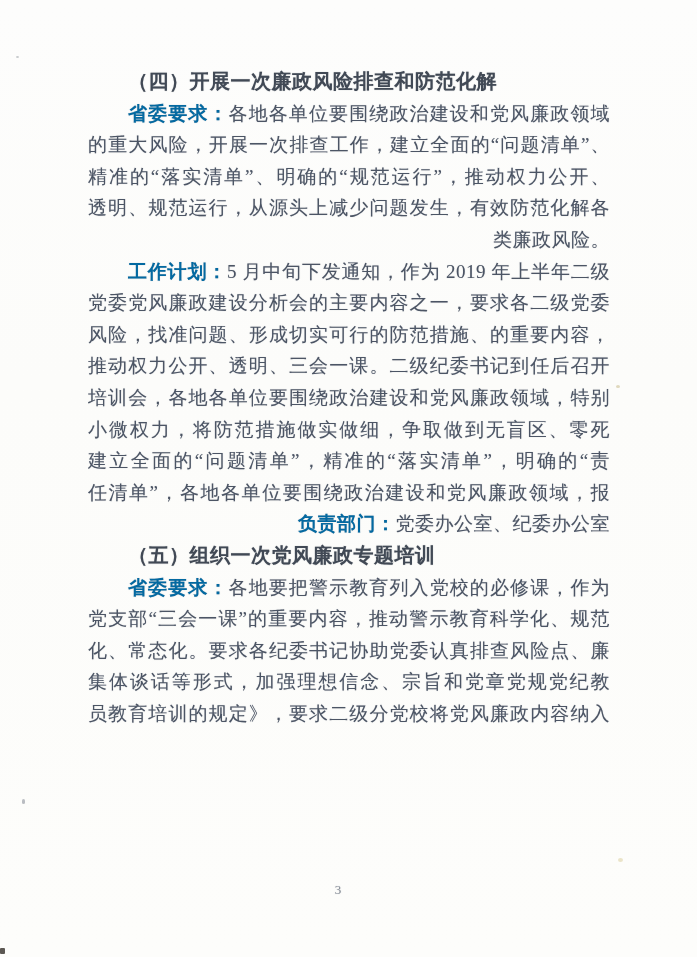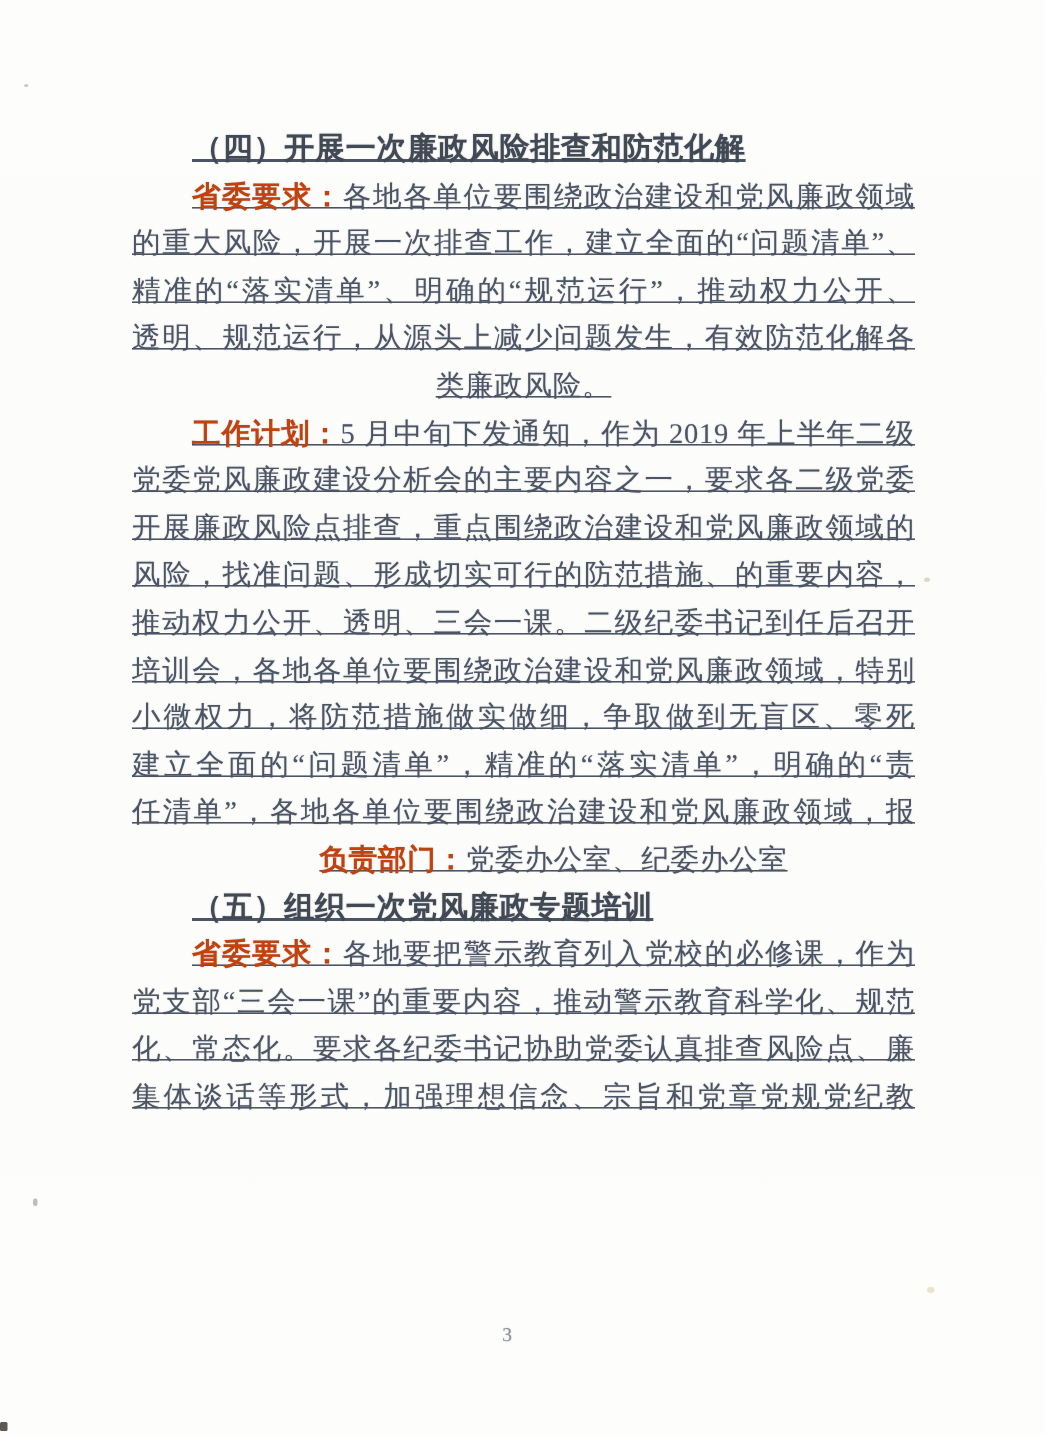--- a/index.html
+++ b/index.html
@@ -14,55 +14,54 @@
     background: linear-gradient(180deg, #fdfdfc 0%, #fcfcfa 40%, #fdfdfb 100%);
     font-family: "Liberation Serif", "DejaVu Serif", serif;
   }
   .scan-page {
     position: absolute;
     inset: 0;
   }
   .text-block {
     position: absolute;
     left: 88px;
-    top: 84px;
+    top: 66px;
     width: 522px;
     color: #4c5565;
     font-size: 19px;
     text-shadow: 0 0 1px rgba(76, 85, 101, 0.35);
-    text-decoration: underline;
   }
   .line {
     height: 31.6px;
     line-height: 31.6px;
     overflow: hidden;
     white-space: nowrap;
     letter-spacing: 0.5px;
   }
   .line.full {
     text-align: justify;
     text-align-last: justify;
     white-space: normal;
   }
   .line.end, .line.single {
-    text-align: center;
+    text-align: right;
   }
   .line.heading {
     text-align: left;
     font-weight: bold;
     font-size: 20px;
     color: #414955;
     text-shadow: 0 0 1px rgba(65, 73, 85, 0.45);
   }
   .line.indent {
     padding-left: 40px;
   }
   .line b {
     font-weight: bold;
-    color: #c2410c;
+    color: #0369a1;
   }
   .page-number {
     position: absolute;
     left: 323px;
     top: 882px;
     width: 30px;
     text-align: center;
     font-size: 13px;
     color: #8a909a;
     font-family: "Liberation Serif", "DejaVu Serif", serif;
@@ -85,33 +84,33 @@
 
   <div class="text-block">
       <div class="line heading indent">（四）开展一次廉政风险排查和防范化解</div>
       <div class="line full indent"><b>省委要求：</b>各地各单位要围绕政治建设和党风廉政领域</div>
       <div class="line full">的重大风险，开展一次排查工作，建立全面的“问题清单”、</div>
       <div class="line full">精准的“落实清单”、明确的“规范运行”，推动权力公开、</div>
       <div class="line full">透明、规范运行，从源头上减少问题发生，有效防范化解各</div>
       <div class="line end">类廉政风险。</div>
       <div class="line full indent"><b>工作计划：</b>5 月中旬下发通知，作为 2019 年上半年二级</div>
       <div class="line full">党委党风廉政建设分析会的主要内容之一，要求各二级党委</div>
-      <div class="line full">开展廉政风险点排查，重点围绕政治建设和党风廉政领域的</div>
       <div class="line full">风险，找准问题、形成切实可行的防范措施、的重要内容，</div>
       <div class="line full">推动权力公开、透明、三会一课。二级纪委书记到任后召开</div>
       <div class="line full">培训会，各地各单位要围绕政治建设和党风廉政领域，特别是</div>
       <div class="line full">小微权力，将防范措施做实做细，争取做到无盲区、零死角，</div>
       <div class="line full">建立全面的“问题清单”，精准的“落实清单”，明确的“责</div>
       <div class="line full">任清单”，各地各单位要围绕政治建设和党风廉政领域，报</div>
       <div class="line single indent"><b>负责部门：</b>党委办公室、纪委办公室</div>
       <div class="line heading indent">（五）组织一次党风廉政专题培训</div>
       <div class="line full indent"><b>省委要求：</b>各地要把警示教育列入党校的必修课，作为</div>
       <div class="line full">党支部“三会一课”的重要内容，推动警示教育科学化、规范</div>
       <div class="line full">化、常态化。要求各纪委书记协助党委认真排查风险点、廉政</div>
       <div class="line full">集体谈话等形式，加强理想信念、宗旨和党章党规党纪教育，</div>
+      <div class="line full">员教育培训的规定》，要求二级分党校将党风廉政内容纳入</div>
     </div>
 
   <div class="page-number">3</div>
 
   <div class="speck speck-1"></div>
   <div class="speck speck-2"></div>
   <div class="speck speck-3"></div>
   <div class="speck speck-4"></div>
   <div class="speck speck-5"></div>
 

